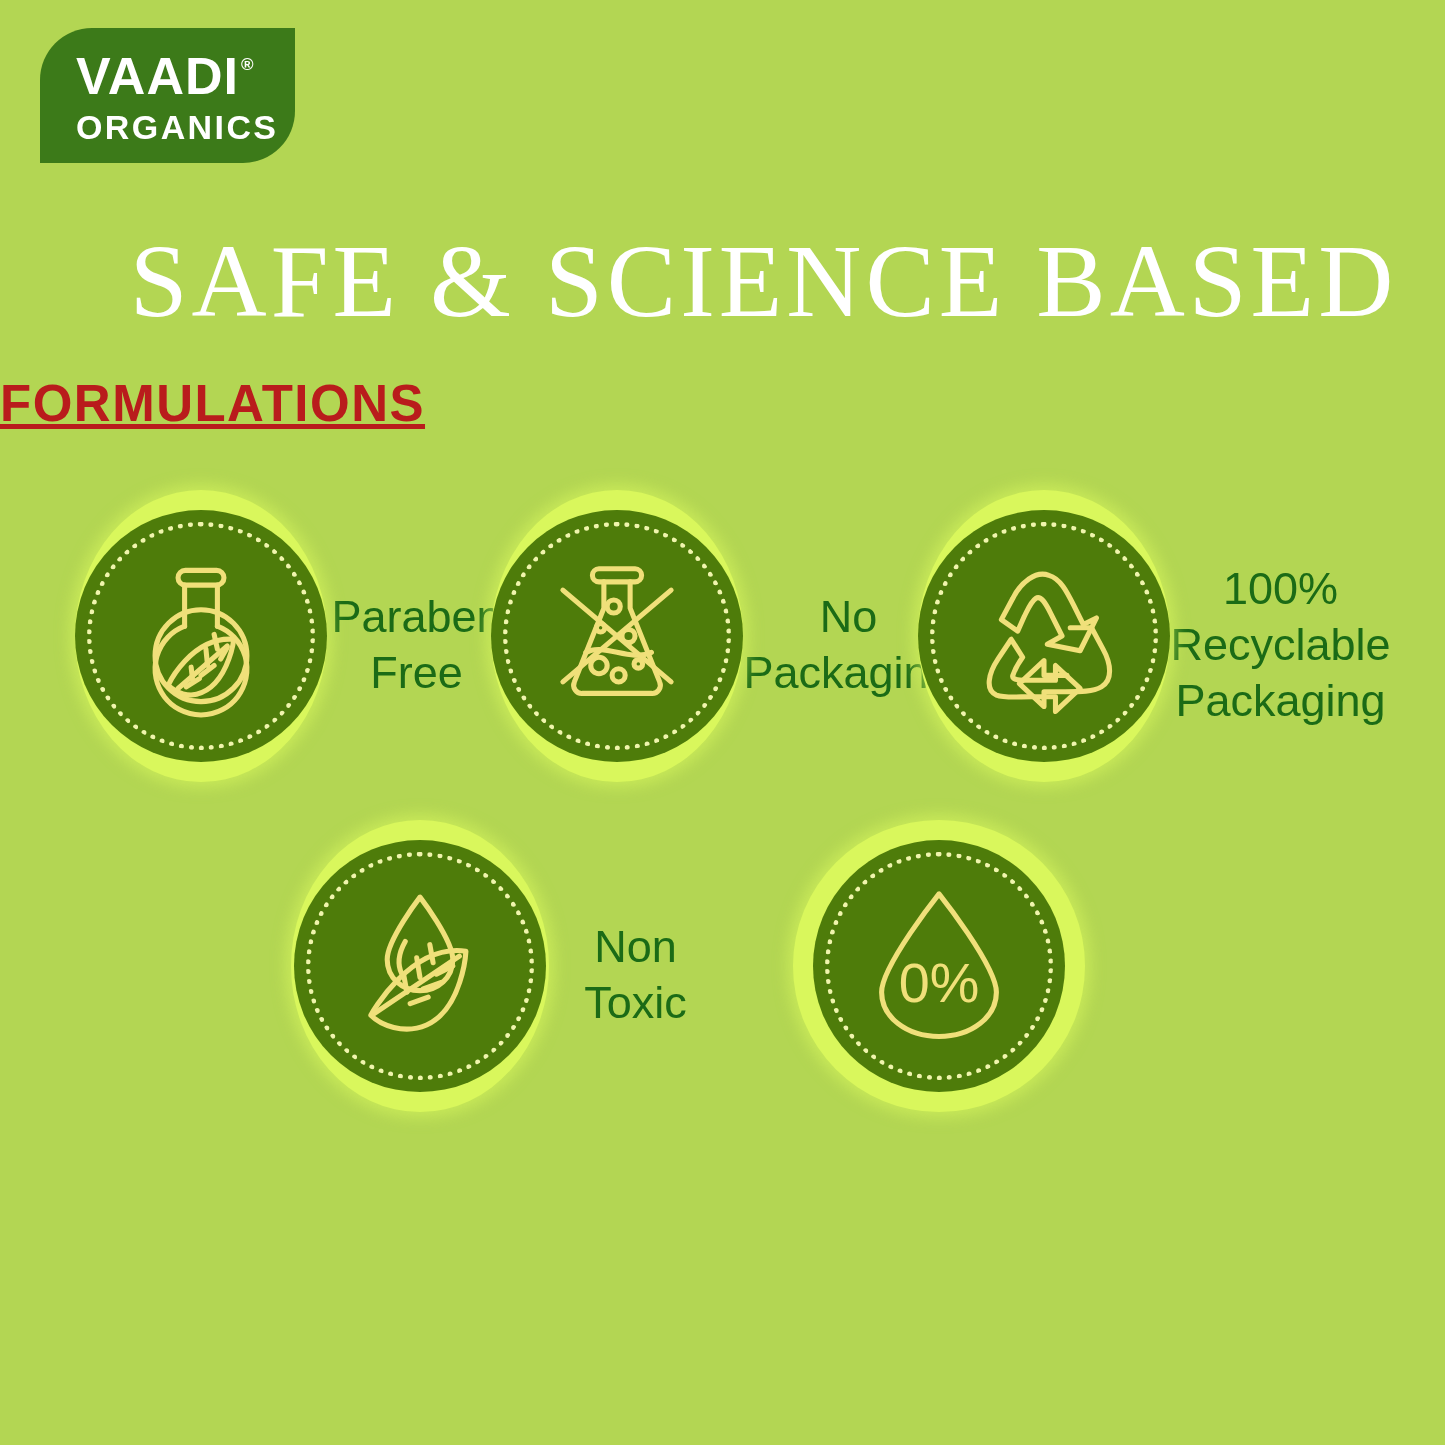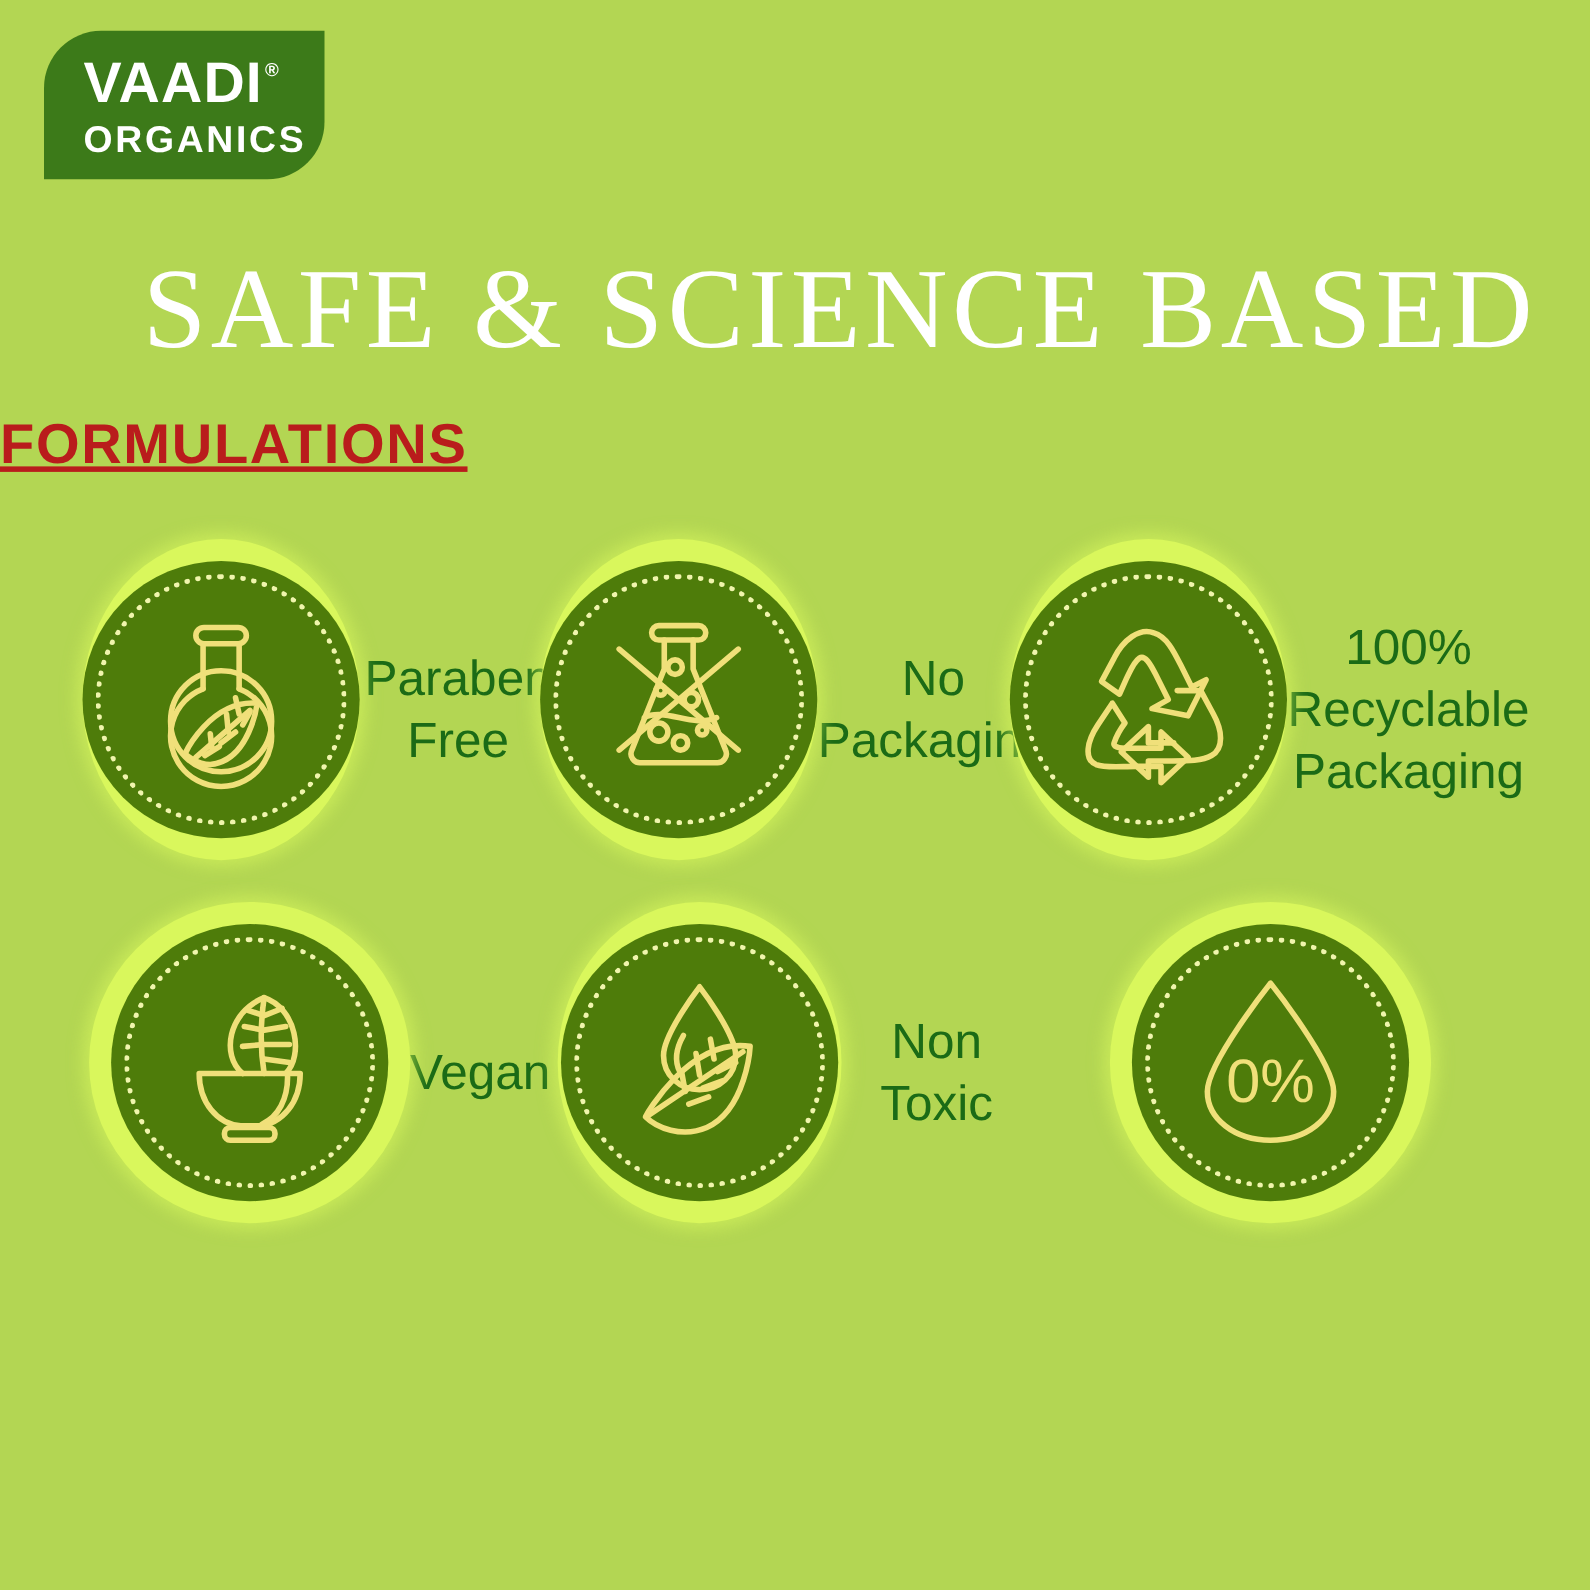--- a/index.html
+++ b/index.html
@@ -261,40 +261,20 @@
       <div class="caption">
         <div>100% Recyclable</div>
         <div>Packaging</div>
       </div>
     </div>
 
   </div>
 
   <div class="row">
 
-    <div class="cell">
-      <div class="badge">
-        <div class="badge-inner">
-          <div class="dotted-ring"></div>
-          <div class="glyph">
-            <svg viewBox="0 0 100 100">
-              <path d="M46 56 C34 46 38 22 58 14 C76 20 80 46 70 56"></path>
-              <path d="M58 14 C56 28 56 44 58 56"></path>
-              <path d="M58 24 L68 20 M58 32 L70 30 M58 40 L72 40 M58 48 L72 50 M58 24 L49 21 M58 32 L47 30 M58 40 L46 41"></path>
-              <path d="M22 56 L78 56 C78 72 68 84 55 85 L45 85 C32 84 22 72 22 56 Z"></path>
-              <path d="M71 58 C71 70 66 80 57 84"></path>
-              <rect x="36" y="86" width="28" height="7" rx="3.2"></rect>
-            </svg>
-          </div>
-        </div>
-      </div>
-      <div class="caption">
-        <div>Vegan</div>
-      </div>
-    </div>
 
     <div class="cell">
       <div class="badge">
         <div class="badge-inner">
           <div class="dotted-ring"></div>
           <div class="glyph">
             <svg viewBox="0 0 100 100">
               <path d="M50 8 C50 8 30 34 30 46 C30 57 39 65 50 65 C61 65 70 57 70 46 C70 34 50 8 50 8 Z"></path>
               <path d="M41 35 C37 42 36 49 39 55"></path>
               <path d="M78 41 C78 41 76 76 54 86 C40 92 26 86 20 80 C20 80 44 36 78 41 Z"></path>

